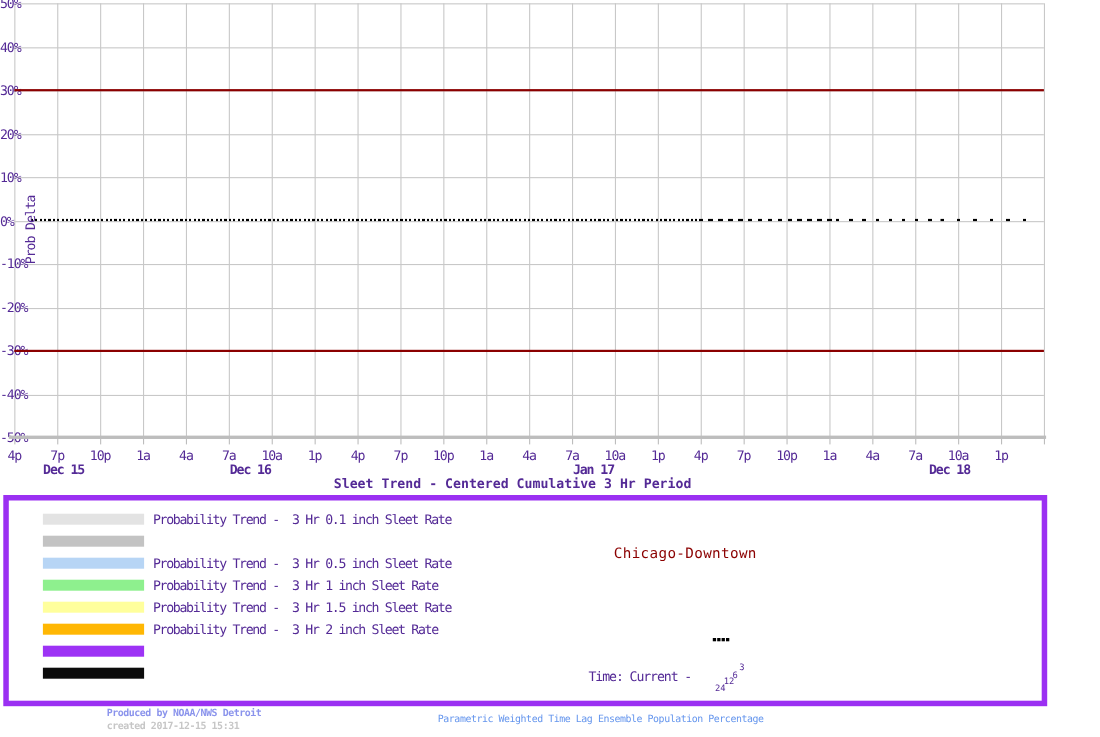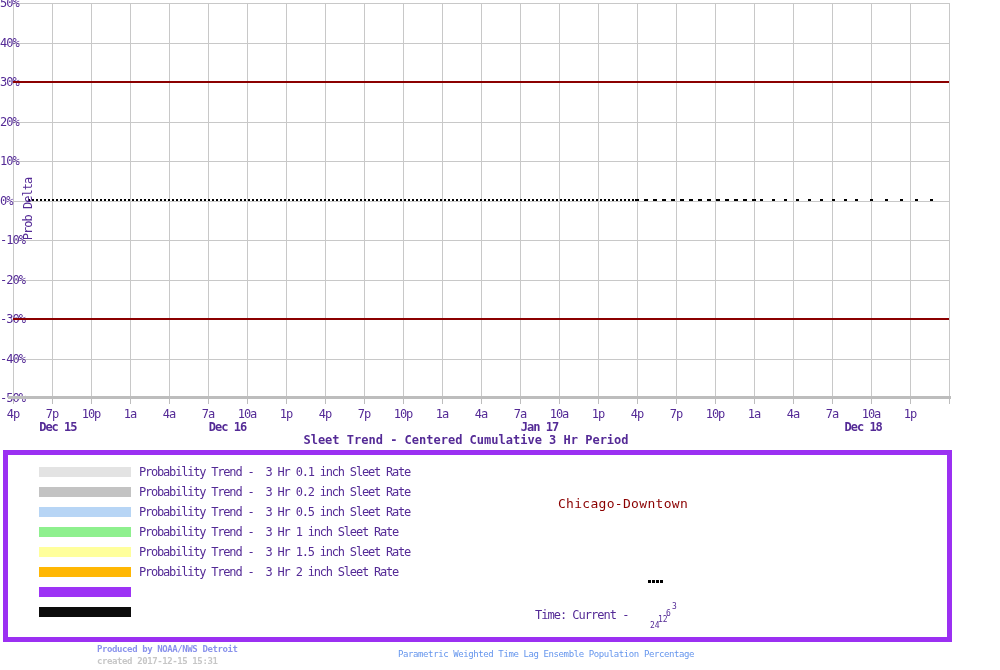--- a/index.html
+++ b/index.html
@@ -193,21 +193,20 @@
   <div id="chart-title" class="mono">Sleet Trend - Centered Cumulative 3 Hr Period</div>
 
   <div id="legend-box">
     <div id="legend-rows">
         <div class="lrow">
           <div class="swatch" style="background: rgb(227, 227, 227);"></div>
           <div class="llab mono">Probability Trend -  3 Hr 0.1 inch Sleet Rate</div>
         </div>
         <div class="lrow">
           <div class="swatch" style="background: rgb(195, 195, 195);"></div>
-          <div class="llab mono">Probability Trend -  3 Hr 0.2 inch Sleet Rate</div>
         </div>
         <div class="lrow">
           <div class="swatch" style="background: rgb(183, 213, 245);"></div>
           <div class="llab mono">Probability Trend -  3 Hr 0.5 inch Sleet Rate</div>
         </div>
         <div class="lrow">
           <div class="swatch" style="background: rgb(142, 240, 142);"></div>
           <div class="llab mono">Probability Trend -  3 Hr 1 inch Sleet Rate</div>
         </div>
         <div class="lrow">

